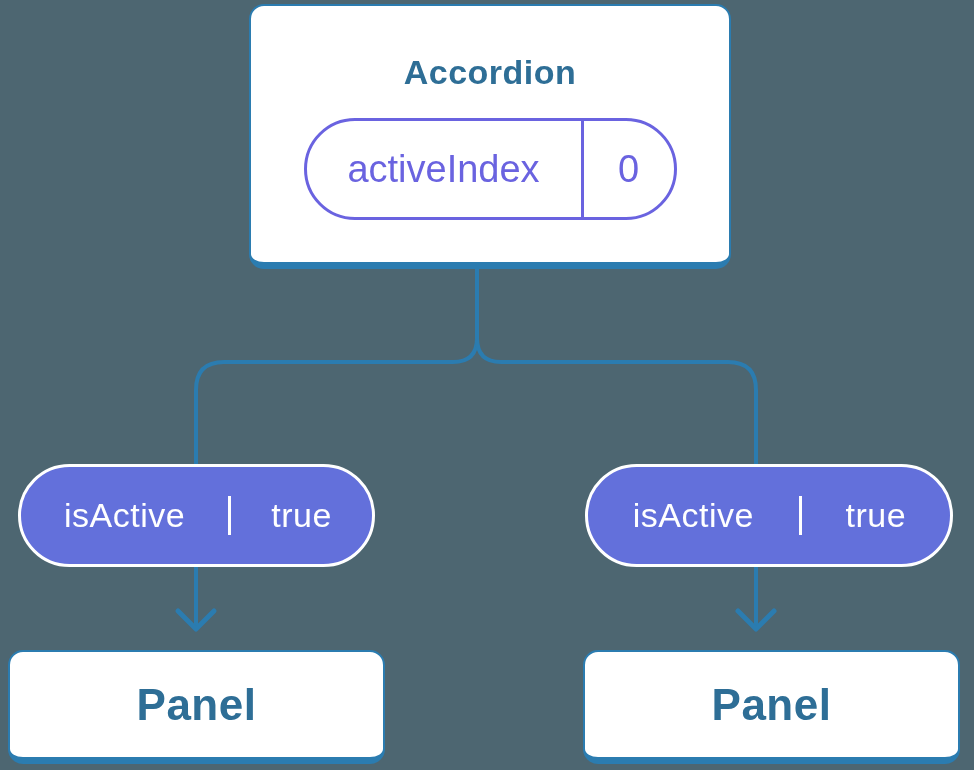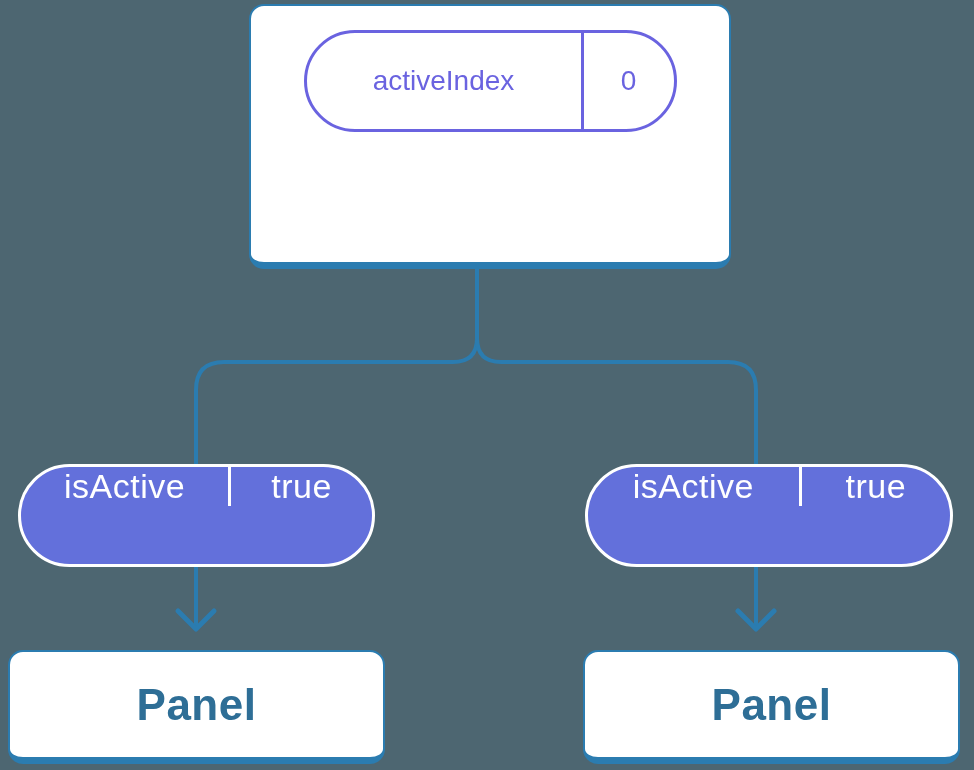--- a/index.html
+++ b/index.html
@@ -57,21 +57,21 @@
     border-radius: 51px;
     background: #FFFFFF;
     display: flex;
     align-items: stretch;
     overflow: hidden;
   }
   .state-pill .cell {
     display: flex;
     align-items: center;
     justify-content: center;
-    font-size: 28px;
+    font-size: 38px;
     color: #6A63E0;
   }
   .state-pill .cell-name {
     flex: 1 1 auto;
     border-right: 3px solid #6A63E0;
   }
   .state-pill .cell-value {
     width: 90px;
     flex: 0 0 auto;
   }
@@ -79,21 +79,21 @@
   .prop-pill {
     position: absolute;
     z-index: 2;
     box-sizing: border-box;
     top: 464px;
     height: 103px;
     background: #6370DB;
     border: 3px solid #FFFFFF;
     border-radius: 52px;
     display: flex;
-    align-items: flex-start;
+    align-items: center;
     overflow: hidden;
   }
   .prop-pill .cell {
     display: flex;
     align-items: center;
     justify-content: center;
     font-size: 34px;
     color: #FFFFFF;
     letter-spacing: 0.5px;
   }
@@ -130,20 +130,21 @@
 <div class="stage">
 
   <svg class="connector-svg" width="974" height="770" viewBox="0 0 974 770">
     <path d="M477 258 L477 338 Q477 362 453 362 L224 362 Q196 362 196 390 L196 628" fill="none" stroke="#2B7CB0" stroke-width="4"></path>
     <path d="M477 258 L477 338 Q477 362 501 362 L728 362 Q756 362 756 390 L756 628" fill="none" stroke="#2B7CB0" stroke-width="4"></path>
     <path d="M178 611 L196 629 L214 611" fill="none" stroke="#2B7CB0" stroke-width="5" stroke-linecap="round" stroke-linejoin="round"></path>
     <path d="M738 611 L756 629 L774 611" fill="none" stroke="#2B7CB0" stroke-width="5" stroke-linecap="round" stroke-linejoin="round"></path>
   </svg>
 
   <div class="card card-root">
+    <div class="card-title">Accordion</div>
     <div class="state-pill">
       <div class="cell cell-name">activeIndex</div>
       <div class="cell cell-value">0</div>
     </div>
   </div>
 
   <div class="prop-pill prop-pill-left">
     <div class="cell cell-name">isActive</div>
     <div class="cell cell-value">true</div>
   </div>

